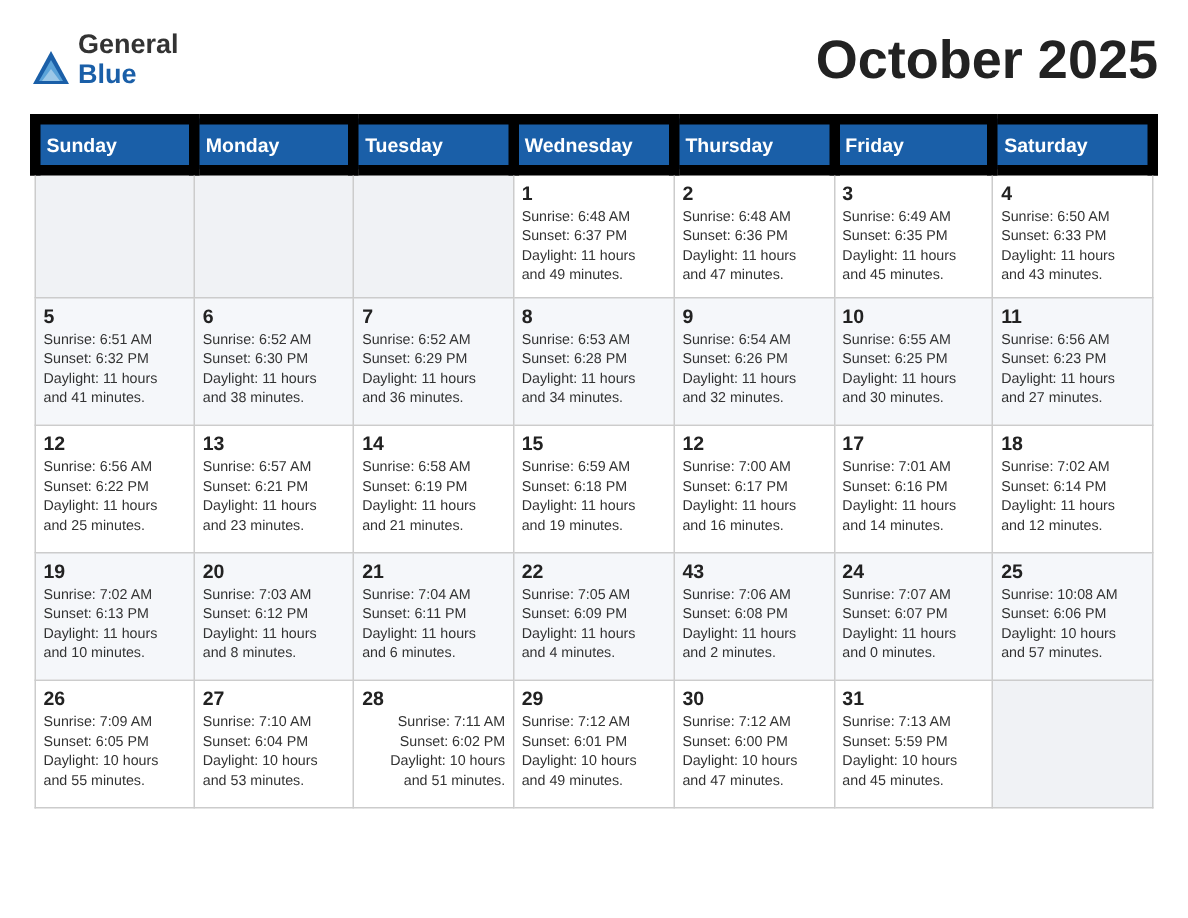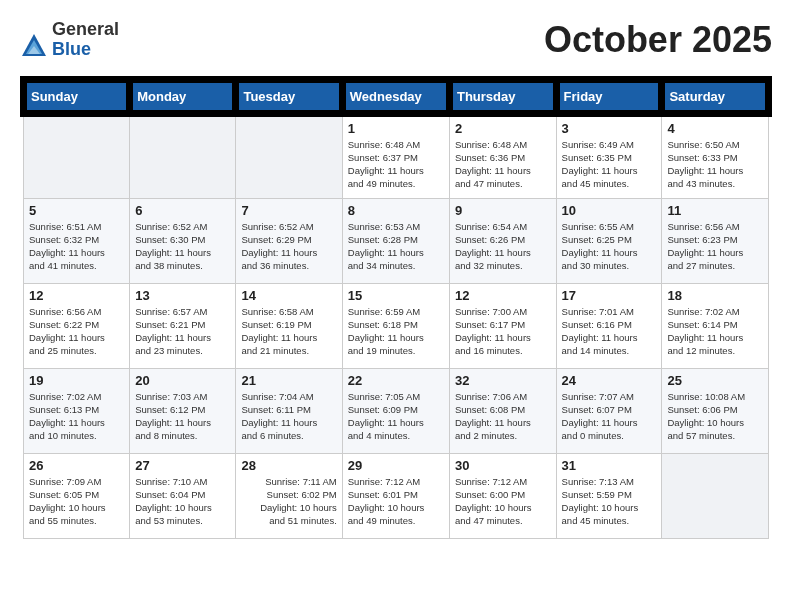--- a/index.html
+++ b/index.html
@@ -275,21 +275,21 @@
 and 6 minutes.</div>
         </td>
         <td>
           <div class="day-number">22</div>
           <div class="day-info" style="white-space: pre-line;">Sunrise: 7:05 AM
 Sunset: 6:09 PM
 Daylight: 11 hours
 and 4 minutes.</div>
         </td>
         <td>
-          <div class="day-number">32</div>
+          <div class="day-number">43</div>
           <div class="day-info" style="white-space: pre-line;">Sunrise: 7:06 AM
 Sunset: 6:08 PM
 Daylight: 11 hours
 and 2 minutes.</div>
         </td>
         <td>
           <div class="day-number">24</div>
           <div class="day-info" style="white-space: pre-line;">Sunrise: 7:07 AM
 Sunset: 6:07 PM
 Daylight: 11 hours

